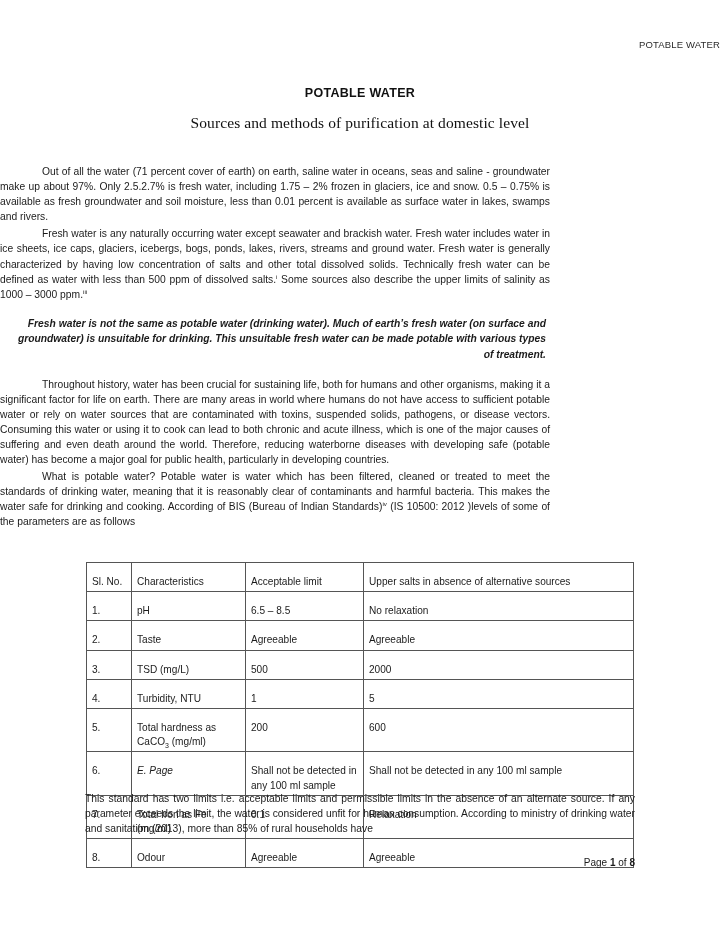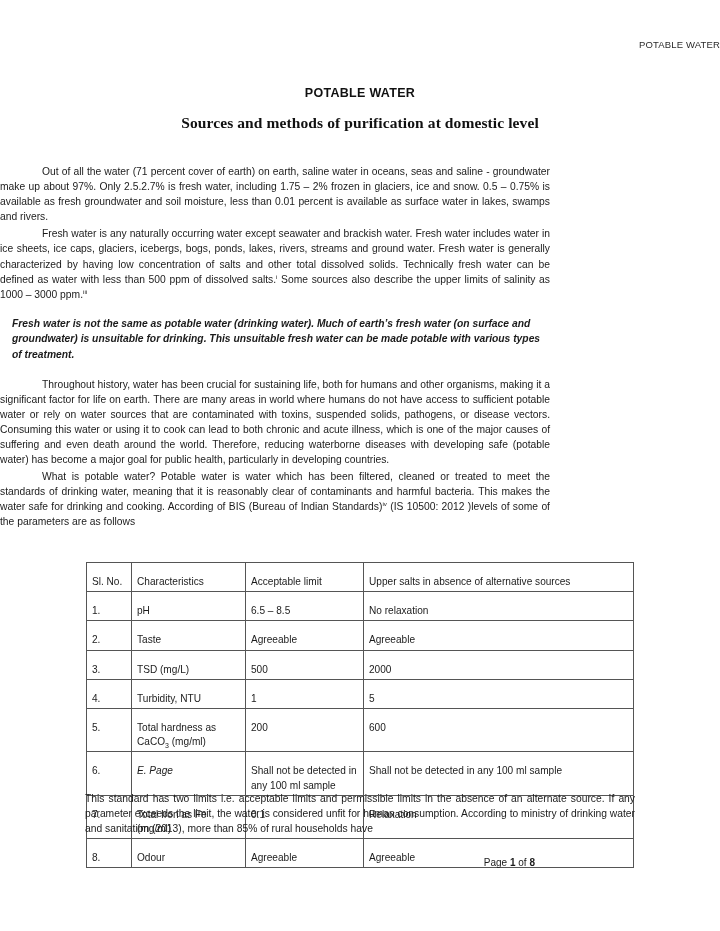--- a/index.html
+++ b/index.html
@@ -51,21 +51,21 @@
     font-weight: bold;
     letter-spacing: 0.3px;
     color: #111;
     margin: 0;
   }
   .doc-subtitle {
     font-family: "Liberation Serif", serif;
     font-size: 15.5px;
     color: #111;
     margin: 14px 0 0 0;
-    font-weight: bold;
+    font-weight: normal;
     letter-spacing: 0.1px;
   }
 
   
   .body-block {
     position: absolute;
     top: 162px;
     width: 550px;
     font-size: 10.3px;
     line-height: 15.1px;
@@ -75,21 +75,21 @@
   p.para {
     margin: 2px 0 0 0;
     text-indent: 42px;
     text-align: justify;
   }
 
   .emph-block {
     margin: 14px 0 14px 8px;
     font-weight: bold;
     font-style: italic;
-    text-align: left;
+    text-align: right;
     font-size: 10.3px;
     line-height: 15.6px;
     padding: 0 4px;
   }
 
   sup {
     font-size: 6.2px;
     vertical-align: super;
     line-height: 0;
   }
@@ -137,21 +137,21 @@
     line-height: 15px;
     text-align: justify;
     color: #1b1b1b;
   }
 
   
   .doc-footer {
     position: absolute;
     left: 0;
     top: 857px;
-    width: 535px;
+    width: 635px;
     text-align: right;
     font-size: 10px;
     color: #1b1b1b;
   }
   .doc-footer b { font-weight: bold; }
 </style>
 </head>
 <body>
 
 <div class="page">

